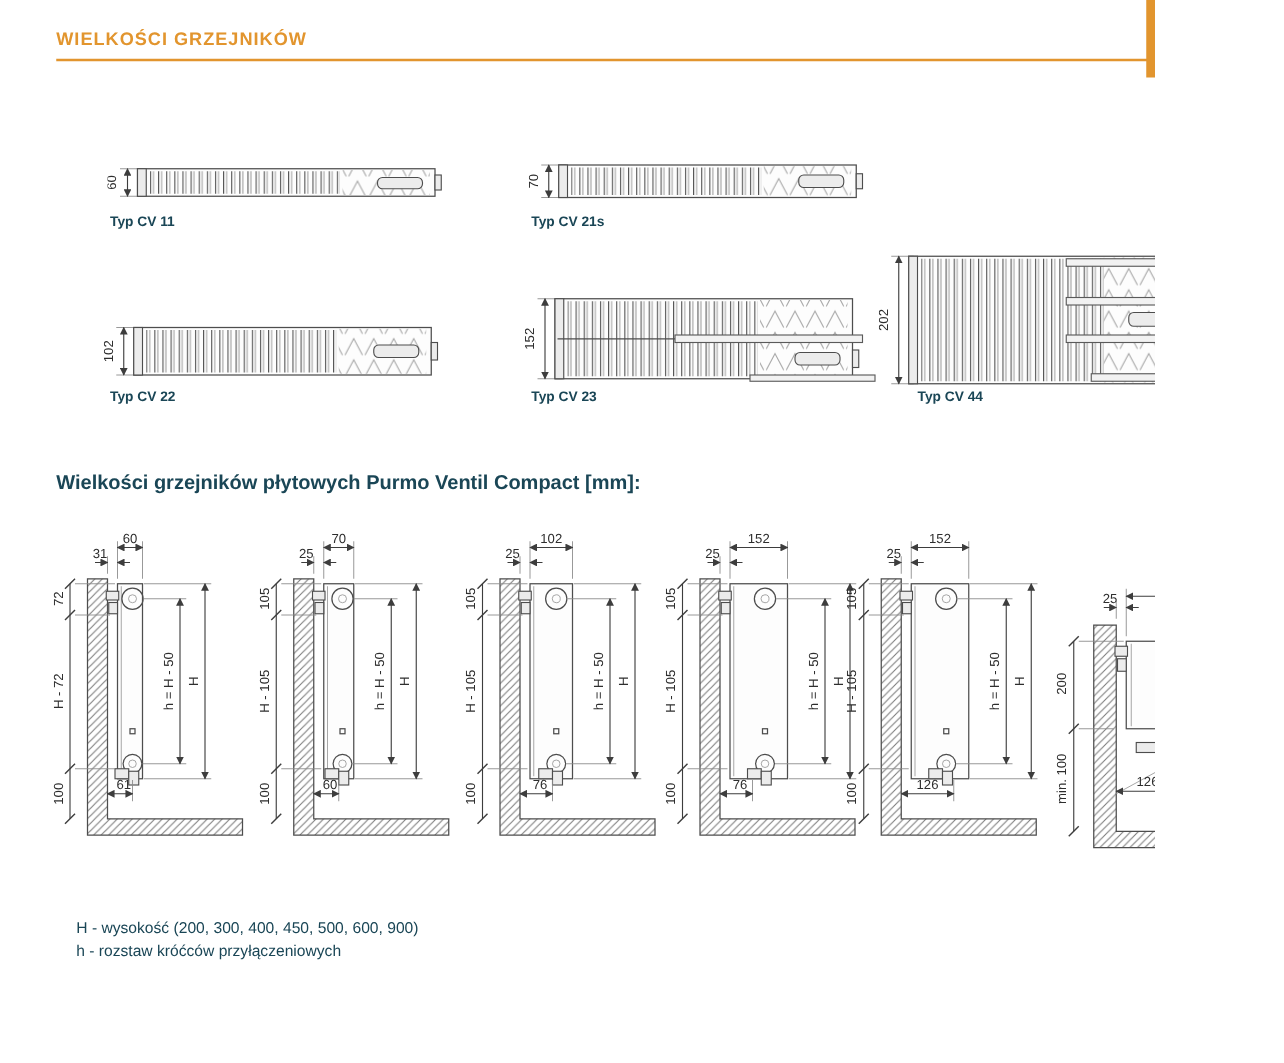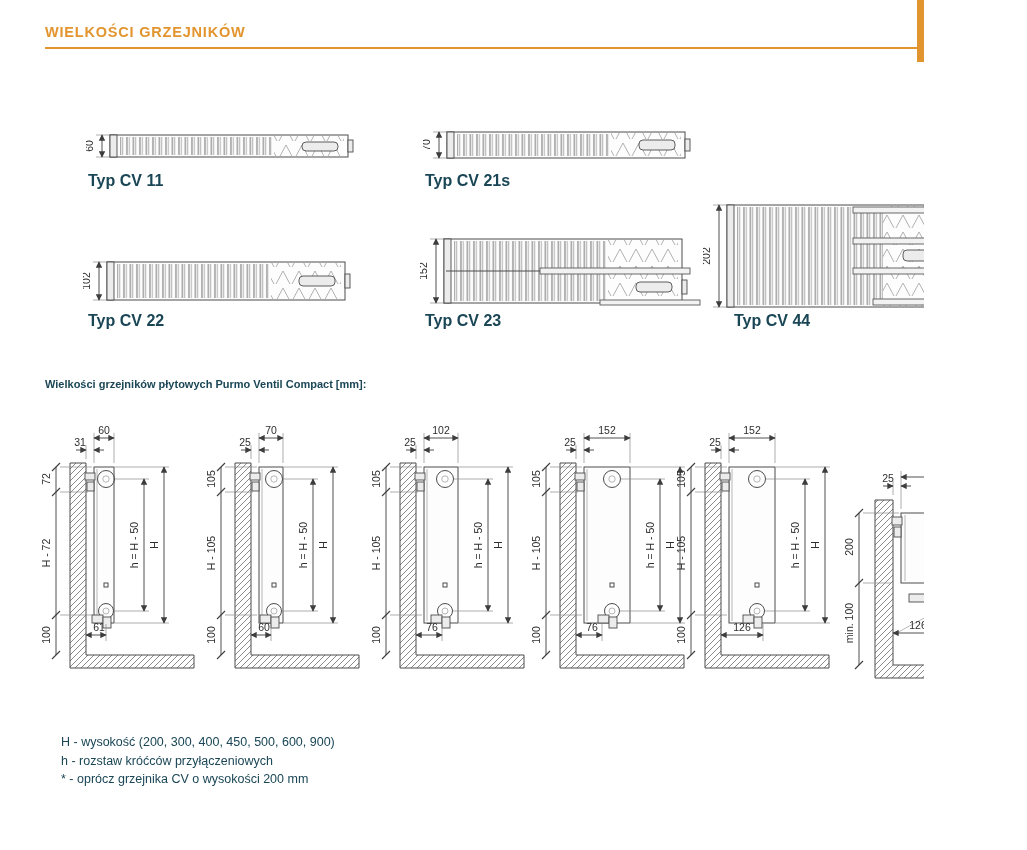--- a/index.html
+++ b/index.html
@@ -2,22 +2,22 @@
 <html><head>
 <meta charset="utf-8">
 <style>
   html,body{margin:0;padding:0;background:#fff;}
   .page{position:relative;width:924px;height:850px;background:#ffffff;overflow:hidden;
         font-family:"Liberation Sans",sans-serif;}
   .title{position:absolute;left:45px;top:24px;font-size:14.5px;font-weight:bold;
          letter-spacing:.8px;color:#E2952E;}
   .rule{position:absolute;left:45px;top:47px;width:938px;height:2px;background:#E2952E;}
   .corner-bar{position:absolute;right:0;top:0;width:7px;height:62px;background:#E2952E;}
-  .type-label{position:absolute;font-size:16px;font-weight:bold;color:#1A4656;}
-  .sec-title{position:absolute;left:45px;top:378px;font-size:11px;font-weight:bold;color:#1A4656;}
+  .type-label{position:absolute;font-size:11px;font-weight:bold;color:#1A4656;}
+  .sec-title{position:absolute;left:45px;top:378px;font-size:16px;font-weight:bold;color:#1A4656;}
   .legend{position:absolute;left:61px;top:733px;font-size:12.5px;color:#1A4656;line-height:18.5px;}
   .diag{position:absolute;}
   svg text{font-family:"Liberation Sans",sans-serif;font-size:10.5px;fill:#2e2e2e;}
   .st{stroke:#4d4d4d;fill:none;stroke-width:1;}
   .wallfill{fill:url(#hatch);stroke:#4d4d4d;stroke-width:1;}
   .radbody{fill:#fdfdfd;stroke:#4d4d4d;stroke-width:1;}
   .part{fill:#ececec;stroke:#4d4d4d;stroke-width:.9;}
   .pipe{fill:#f2f2f2;stroke:#5a5a5a;stroke-width:.9;}
   .dim{stroke:#3d3d3d;stroke-width:.9;fill:none;}
   .ext{stroke:#8a8a8a;stroke-width:.7;fill:none;}
@@ -416,16 +416,15 @@
       <text x="162" y="93" text-anchor="middle" transform="rotate(-90 162 93)">200</text>
       <line class="ext" x1="97" y1="152" x2="97" y2="186"></line>
       <line class="dim" x1="48" y1="178" x2="97" y2="178" marker-start="url(#arr)" marker-end="url(#arr)"></line>
       <text x="73" y="174" text-anchor="middle">126</text>
     </svg>
   </div>
 
   <div class="legend">
     <div>H - wysokość (200, 300, 400, 450, 500, 600, 900)</div>
     <div>h - rozstaw króćców przyłączeniowych</div>
-    <div>* - oprócz grzejnika CV o wysokości 200 mm</div>
   </div>
 
 </div>
 
 </body></html>

